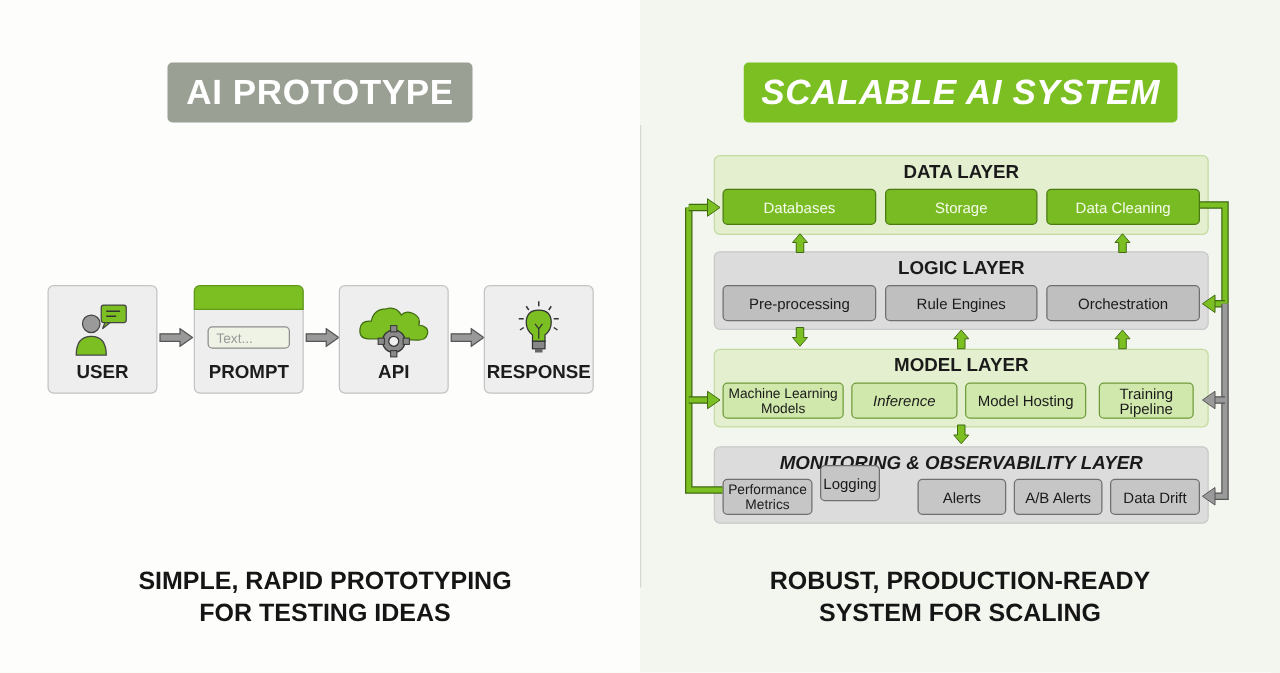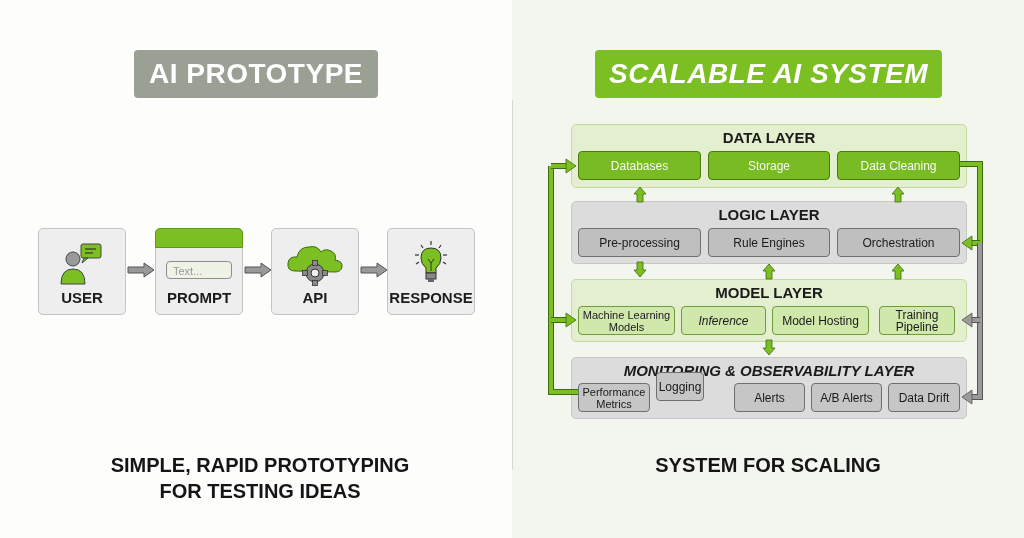--- a/index.html
+++ b/index.html
@@ -187,14 +187,15 @@
 
   <path d="M980 243 V397 H970" fill="none" stroke="#555" stroke-width="6"></path>
   <path d="M980 243 V397 H970" fill="none" stroke="#9a9a9a" stroke-width="4"></path>
   <path d="M980 320 H970" fill="none" stroke="#555" stroke-width="6"></path>
   <path d="M980 320 H970" fill="none" stroke="#9a9a9a" stroke-width="4"></path>
   <path d="M972 313 L962 320 L972 327 Z" fill="#9a9a9a" stroke="#555" stroke-width="0.8"></path>
   <path d="M972 390 L962 397 L972 404 Z" fill="#9a9a9a" stroke="#555" stroke-width="0.8"></path>
 </svg>
 
 <div class="caption caption-right">
+  <div>ROBUST, PRODUCTION-READY</div>
   <div>SYSTEM FOR SCALING</div>
 </div>
 
 </body></html>

